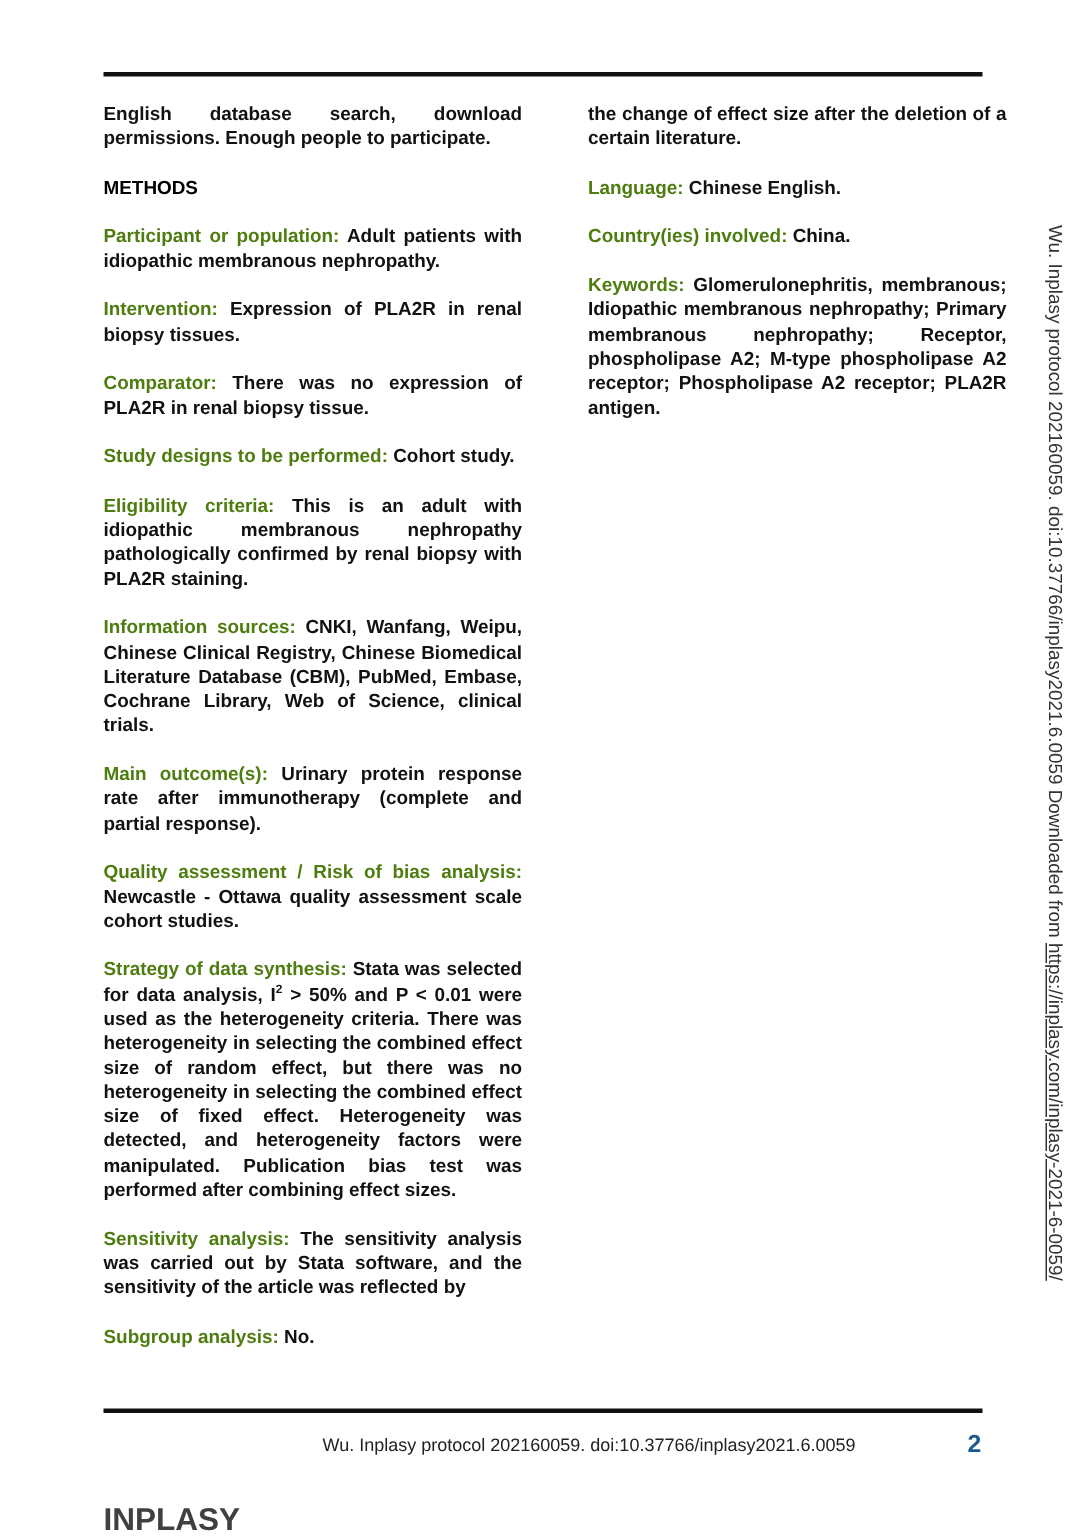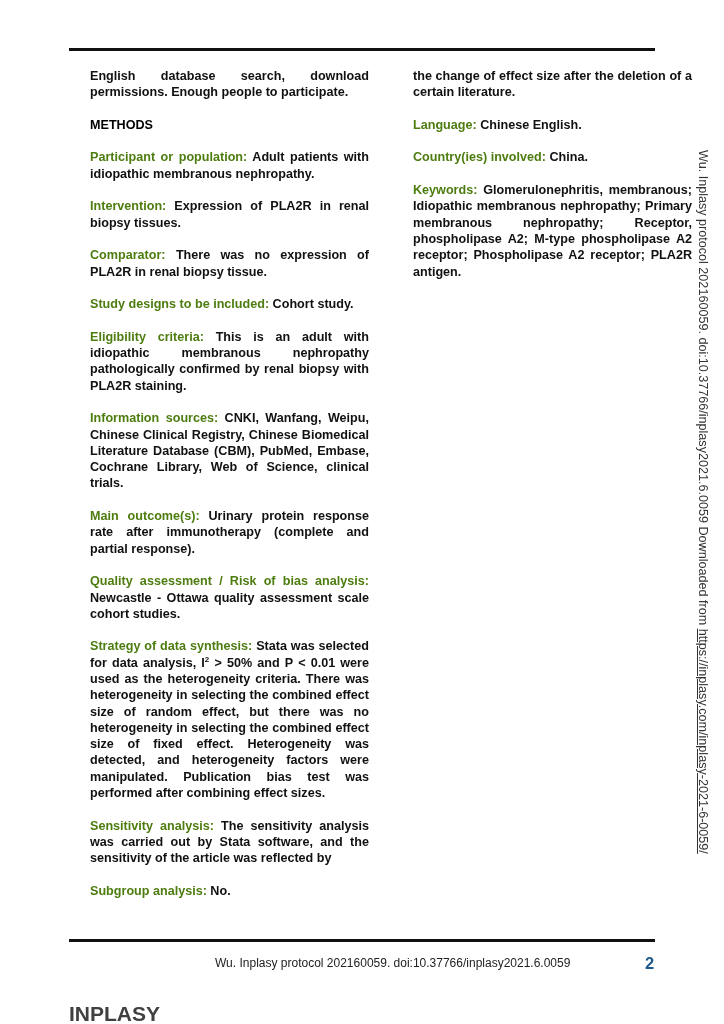--- a/index.html
+++ b/index.html
@@ -1,19 +1,19 @@
 <!DOCTYPE html>
 <html><head>
 <meta charset="utf-8">
 <style>
   html, body { margin: 0; padding: 0; background: #ffffff; }
   body { width: 724px; height: 1024px; position: relative; overflow: hidden;
          font-family: "Liberation Sans", sans-serif; color: #111111; }
   .top-rule { position: absolute; left: 69px; top: 48px; width: 586px; height: 3px; background: #111111; }
-  .col { position: absolute; top: 68px; width: 279px; font-size: 12.6px; line-height: 16.3px; font-weight: bold; margin-left: 21px; }
+  .col { position: absolute; top: 68px; width: 279px; font-size: 12.6px; line-height: 16.3px; font-weight: bold; }
   .col-left { left: 69px; }
   .col-right { left: 392px; }
   .para { margin: 0 0 16.3px 0; text-align: justify; }
   .label { color: #4d7c0f; }
   .heading { color: #000000; margin: 0 0 16.3px 0; }
   .sup { font-size: 8px; vertical-align: super; line-height: 0; }
   .bottom-rule { position: absolute; left: 69px; top: 939px; width: 586px; height: 3px; background: #111111; }
   .footer-brand { position: absolute; left: 69px; top: 954px; font-size: 21px; font-weight: bold; color: #404040; margin-top: 48px; }
   .footer-citation { position: absolute; left: 175px; top: 956px; font-size: 12px; color: #222222; font-weight: normal; margin-left: 40px; }
   .footer-page { position: absolute; left: 645px; top: 954px; font-size: 16.5px; font-weight: bold; color: #1d5a8e; }
@@ -26,21 +26,21 @@
 
 <div class="top-rule"></div>
 
 <div class="col col-left">
   <p class="para">English database search, download permissions. Enough people to participate.</p>
   <p class="heading">METHODS</p>
 
   <p class="para"><span class="label">Participant or population:</span><span> Adult patients with idiopathic membranous nephropathy.</span></p>
   <p class="para"><span class="label">Intervention:</span><span> Expression of PLA2R in renal biopsy tissues.</span></p>
   <p class="para"><span class="label">Comparator:</span><span> There was no expression of PLA2R in renal biopsy tissue.</span></p>
-  <p class="para"><span class="label">Study designs to be included:</span><span> Cohort study.</span></p>
+  <p class="para"><span class="label">Study designs to be performed:</span><span> Cohort study.</span></p>
   <p class="para"><span class="label">Eligibility criteria:</span><span> This is an adult with idiopathic membranous nephropathy pathologically confirmed by renal biopsy with PLA2R staining.</span></p>
   <p class="para"><span class="label">Information sources:</span><span> CNKI, Wanfang, Weipu, Chinese Clinical Registry, Chinese Biomedical Literature Database (CBM), PubMed, Embase, Cochrane Library, Web of Science, clinical trials.</span></p>
   <p class="para"><span class="label">Main outcome(s):</span><span> Urinary protein response rate after immunotherapy (complete and partial response).</span></p>
   <p class="para"><span class="label">Quality assessment / Risk of bias analysis:</span><span> Newcastle - Ottawa quality assessment scale cohort studies.</span></p>
 
   <p class="para"><span class="label">Strategy of data synthesis:</span><span> Stata was selected for data analysis, I</span><span class="sup">2</span><span> &gt; 50% and P &lt; 0.01 were used as the heterogeneity criteria. There was heterogeneity in selecting the combined effect size of random effect, but there was no heterogeneity in selecting the combined effect size of fixed effect. Heterogeneity was detected, and heterogeneity factors were manipulated. Publication bias test was performed after combining effect sizes.</span></p>
 
   <p class="para"><span class="label">Sensitivity analysis:</span><span> The sensitivity analysis was carried out by Stata software, and the sensitivity of the article was reflected by</span></p>
   <p class="para"><span class="label">Subgroup analysis:</span><span> No.</span></p>
 </div>

